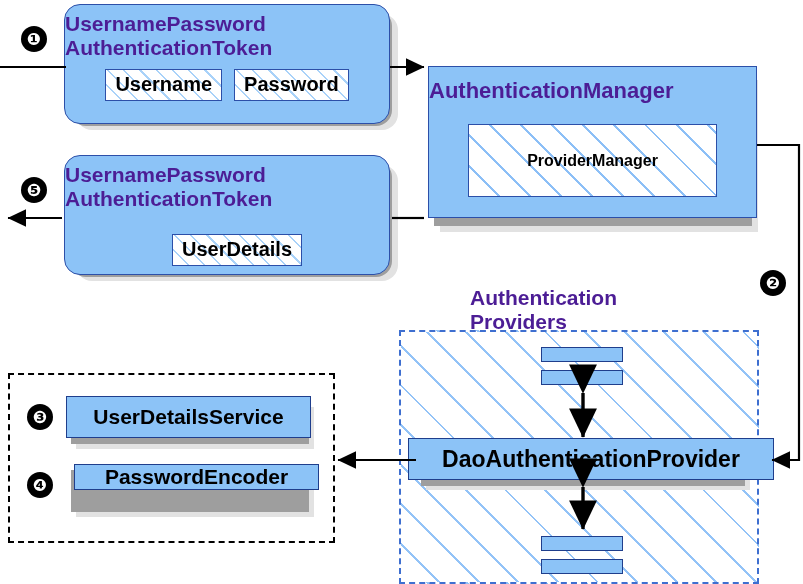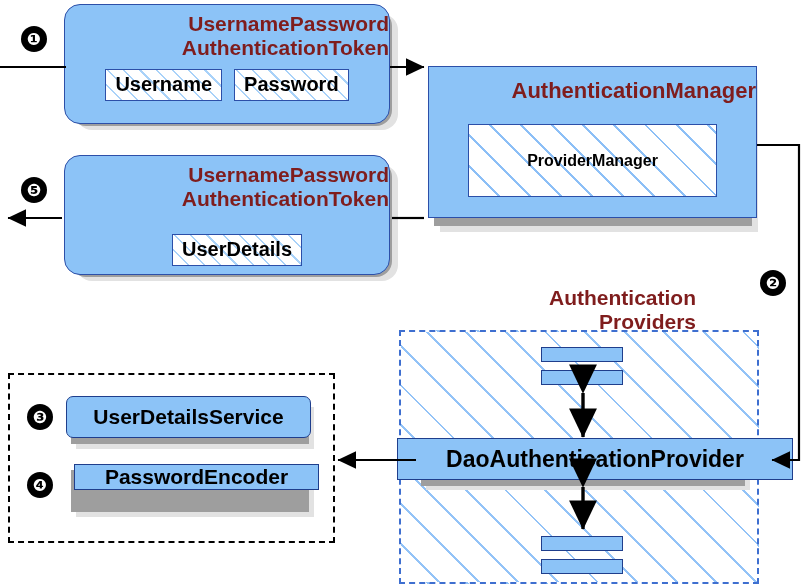--- a/index.html
+++ b/index.html
@@ -13,22 +13,22 @@
     width: 803px;
     height: 584px;
     background: #ffffff;
     font-family: "Liberation Sans", sans-serif;
     overflow: hidden;
   }
 
   
   .ttl {
     font-weight: bold;
-    color: #7f1d1d;
-    text-align: right;
+    color: #4c1d95;
+    text-align: left;
     line-height: 1.12;
     white-space: pre-line;
   }
 
   
   .badge {
     position: absolute;
     width: 26px;
     height: 26px;
     border-radius: 50%;
@@ -289,28 +289,28 @@
   <div class="ttl providers-label" style="left:470px; top:265px; width:226px;margin-top:21px;">Authentication
 Providers</div>
 
   <div class="providers-region" style="left:399px; top:330px; width:360px; height:254px;"></div>
 
   <div class="mini-bar" style="left:541px; top:347px; width:82px; height:15px;"></div>
   <div class="mini-bar" style="left:541px; top:370px; width:82px; height:15px;"></div>
 
   <div class="svc-shadow2" style="left:426px; top:448px; width:324px; height:42px;"></div>
   <div class="svc-shadow" style="left:421px; top:444px; width:324px; height:42px;"></div>
-  <div class="dao-box" style="left:397px; top:438px; width:396px; height:42px;">DaoAuthenticationProvider</div>
+  <div class="dao-box" style="left:408px; top:438px; width:366px; height:42px;">DaoAuthenticationProvider</div>
 
   <div class="mini-bar" style="left:541px; top:536px; width:82px; height:15px;"></div>
   <div class="mini-bar" style="left:541px; top:559px; width:82px; height:15px;"></div>
 
   <div class="dotted-group" style="left:8px; top:373px; width:327px; height:170px;"></div>
 
   <div class="svc-shadow2" style="left:76px; top:407px; width:238px; height:42px;"></div>
   <div class="svc-shadow" style="left:71px; top:402px; width:238px; height:42px;"></div>
-  <div class="svc-box" style="left:66px; top:396px; width:245px; height:42px;border-radius:7px;">UserDetailsService</div>
+  <div class="svc-box" style="left:66px; top:396px; width:245px; height:42px;">UserDetailsService</div>
 
   <div class="svc-shadow2" style="left:76px; top:475px; width:238px; height:42px;"></div>
   <div class="svc-shadow" style="left:71px; top:470px; width:238px; height:42px;"></div>
   <div class="svc-box" style="left:74px; top:464px; width:245px; height:26px;">PasswordEncoder</div>
 
 </div>
 
 </body></html>

